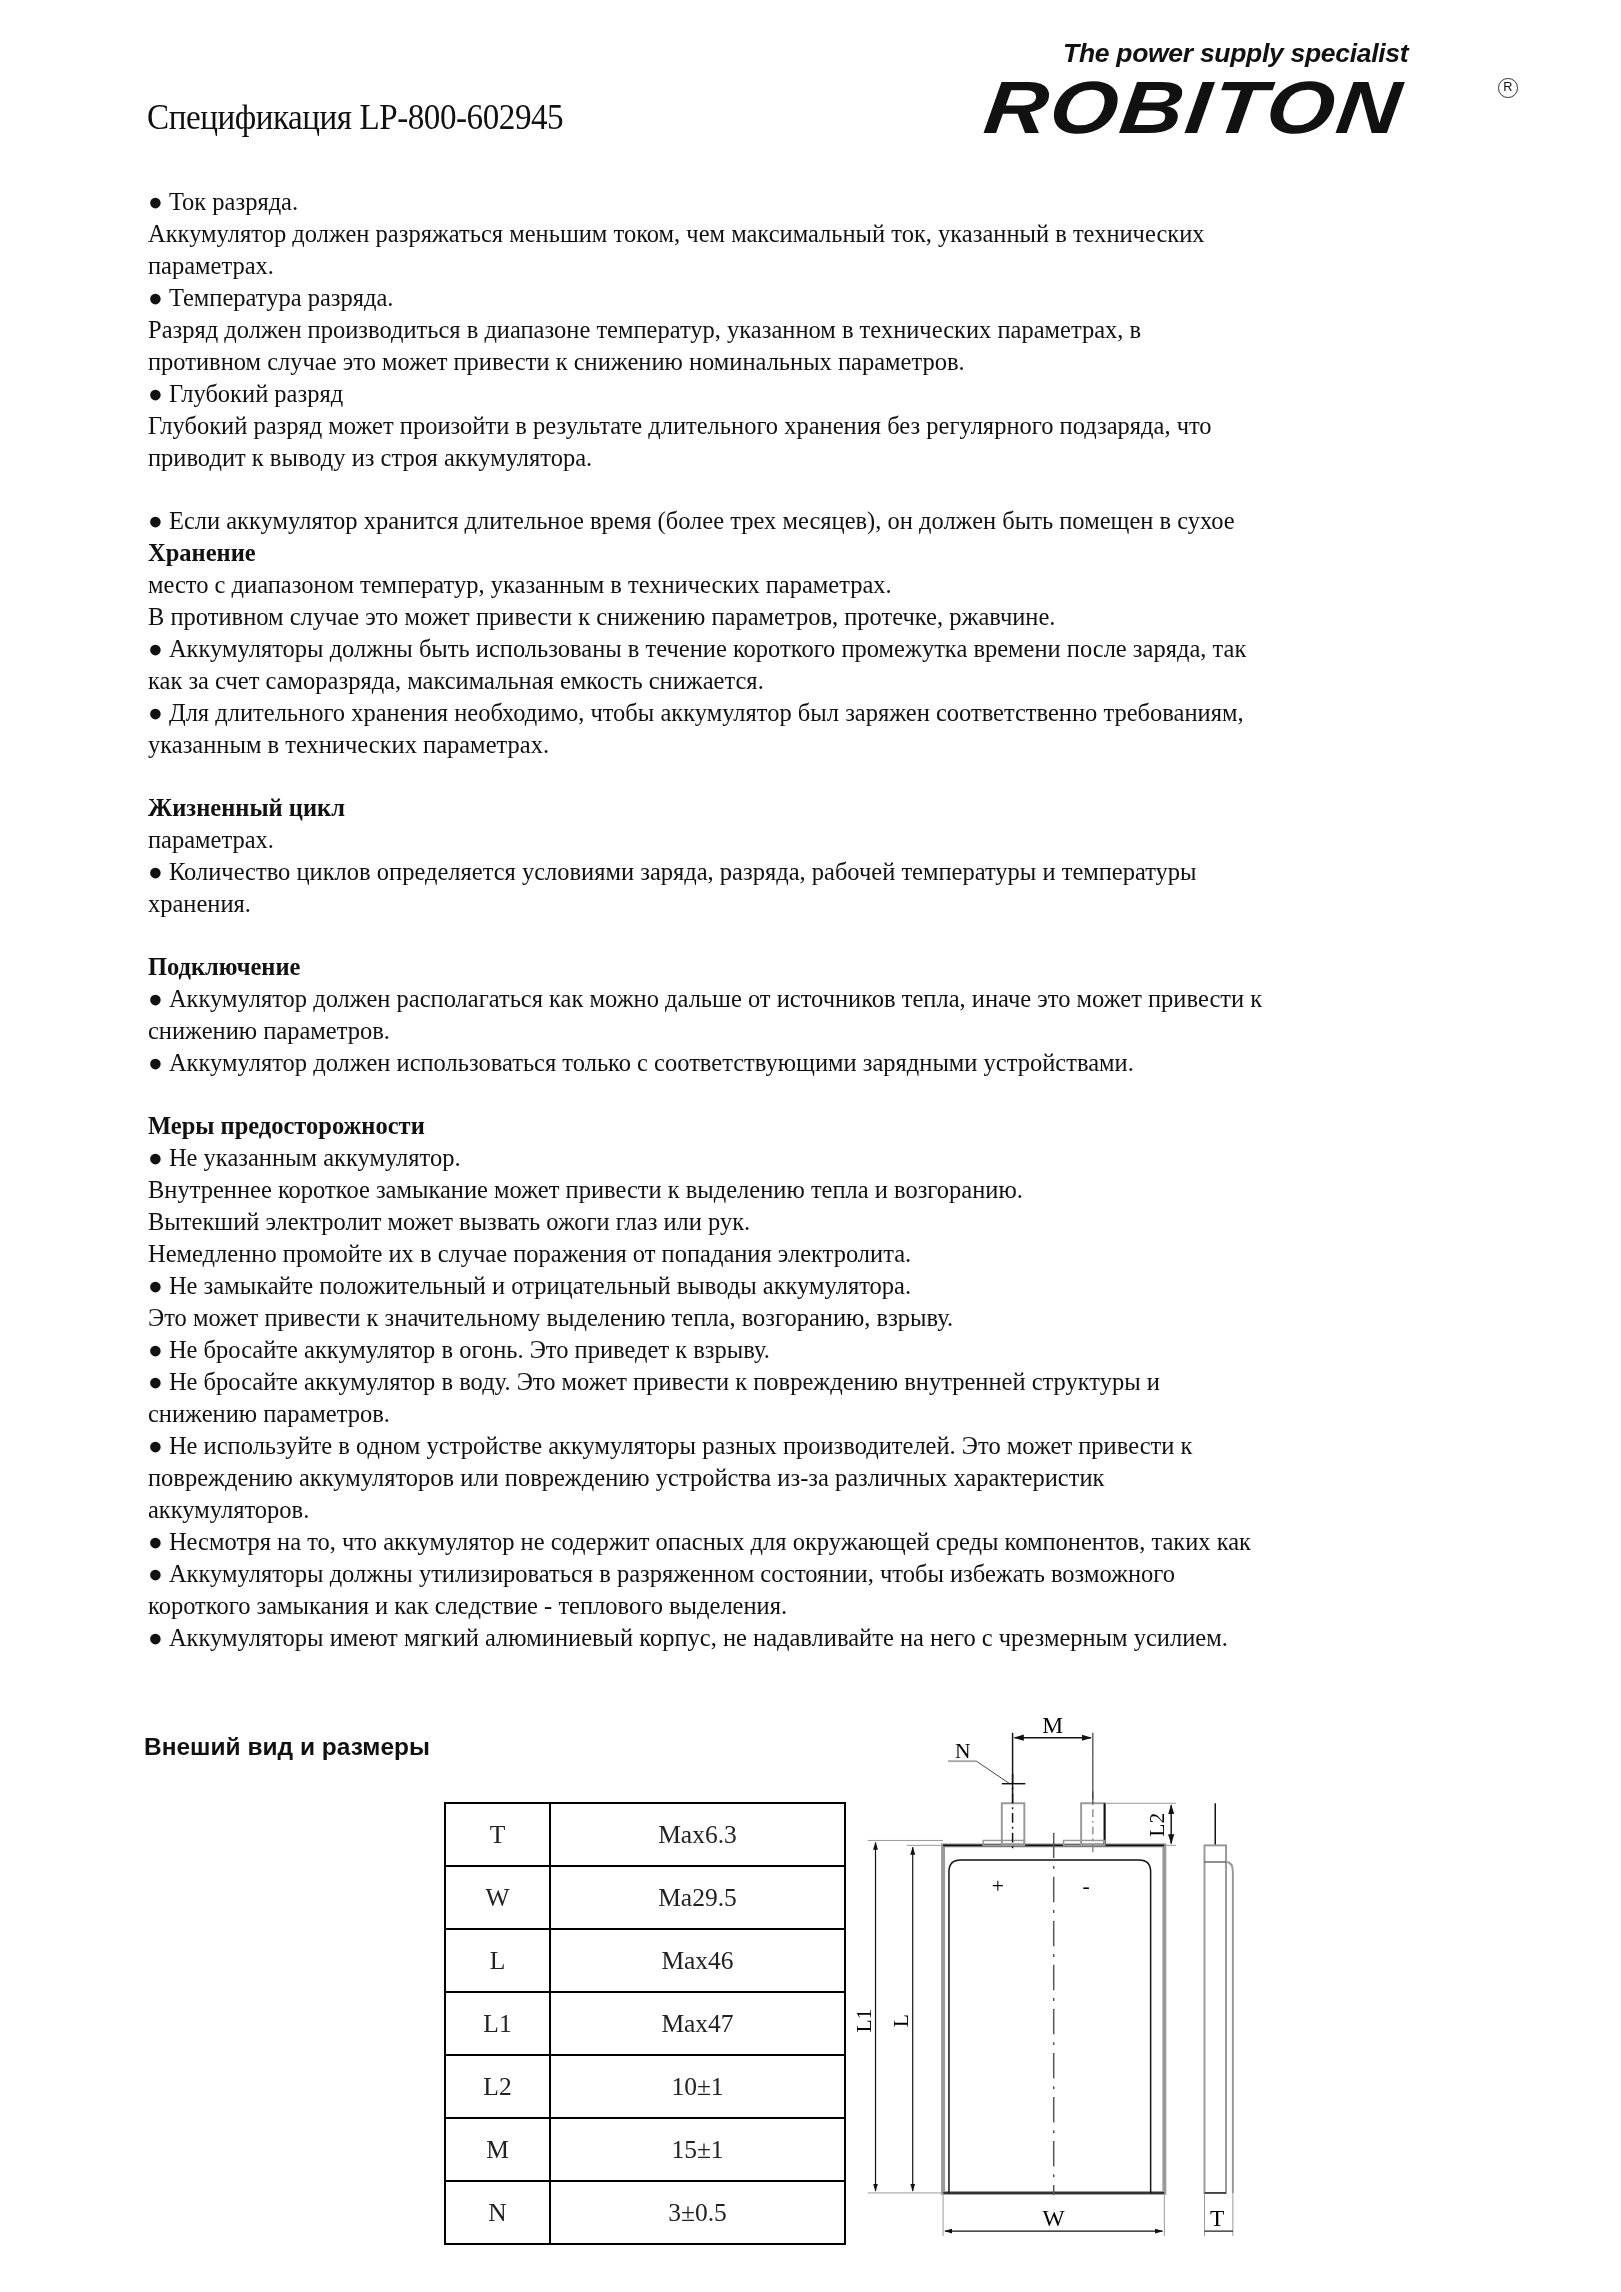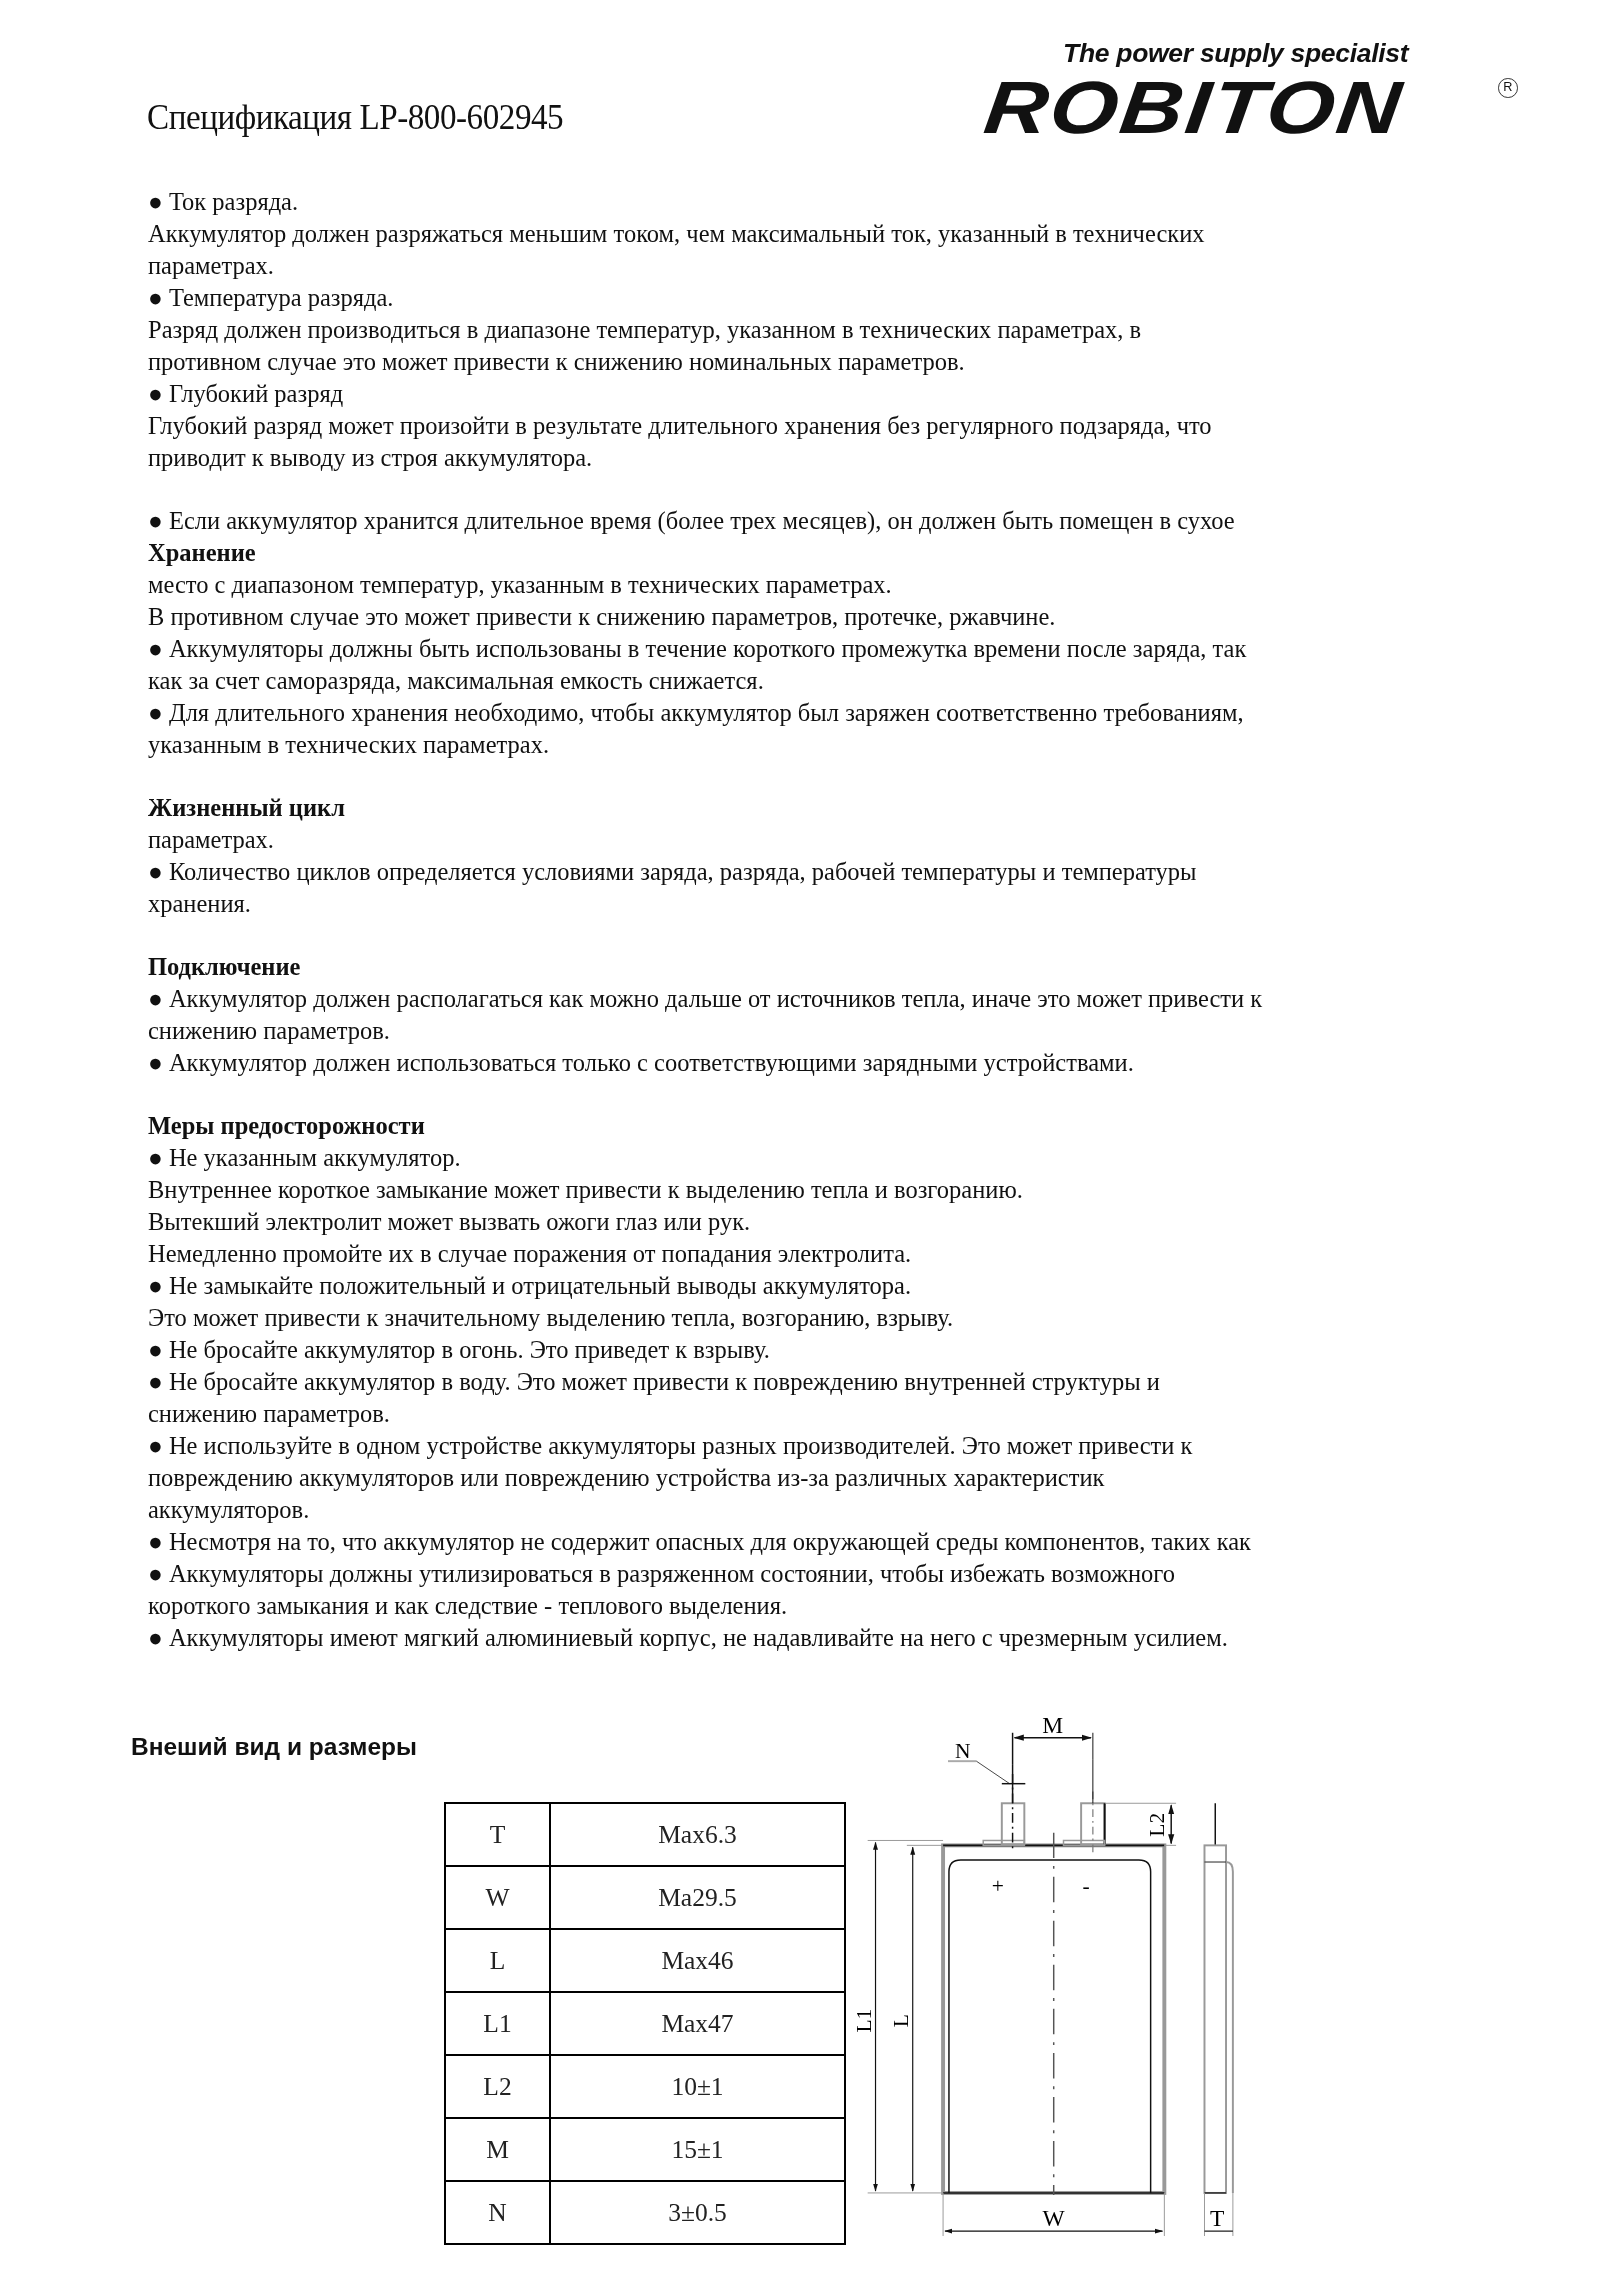--- a/index.html
+++ b/index.html
@@ -5,21 +5,21 @@
   html, body { margin:0; padding:0; background:#ffffff; }
   body { width:1621px; height:2293px; position:relative; overflow:hidden; color:#111; }
   .title { position:absolute; left:147px; top:96px; font-family:"Liberation Serif", serif; font-size:36px; letter-spacing:-0.5px; transform:scaleX(0.92); transform-origin:left; }
   .tagline { position:absolute; left:1019px; top:38px; font-family:"Liberation Sans", sans-serif; font-size:26.5px; font-style:italic; font-weight:bold; letter-spacing:-0.3px;margin-left:44px; }
   .logo { position:absolute; left:985px; top:71px; font-family:"Liberation Sans", sans-serif; font-size:74px; font-style:italic; font-weight:bold; letter-spacing:2px; transform:scaleX(1.18) skewX(-6deg); transform-origin:left; line-height:1; }
   .logo-reg { position:absolute; left:1498px; top:78px; width:17.6px; height:17.6px; border:1.5px solid #333; border-radius:50%; font-family:"Liberation Sans", sans-serif; font-size:12.7px; text-align:center; line-height:17.6px; }
   .body-text { position:absolute; left:148px; top:186px; width:1372px; font-family:Liberation Serif, serif; font-size:24.5px; line-height:32px; }
   .line { white-space:nowrap; }
   .heading { font-weight:bold; }
   .gap { height:31px; }
-  .section-title { position:absolute; left:131px; top:1733px; font-family:"Liberation Sans", sans-serif; font-weight:bold; font-size:24.5px; }
+  .section-title { position:absolute; left:144px; top:1733px; font-family:"Liberation Sans", sans-serif; font-weight:bold; font-size:24.5px; }
   table.dims { position:absolute; left:444px; top:1802px; width:402px; height:443px; border-collapse:collapse; font-family:"Liberation Serif", serif; font-size:25.5px; }
   table.dims td { border:2px solid #000; text-align:center; color:#222; }
   table.dims td.k { width:101px; }
   svg.drawing { position:absolute; left:853px; top:1705px; }
   svg text { font-family:"Liberation Serif", serif; }
 </style>
 </head>
 <body>
 
 <div class="title">Спецификация LP-800-602945</div>

